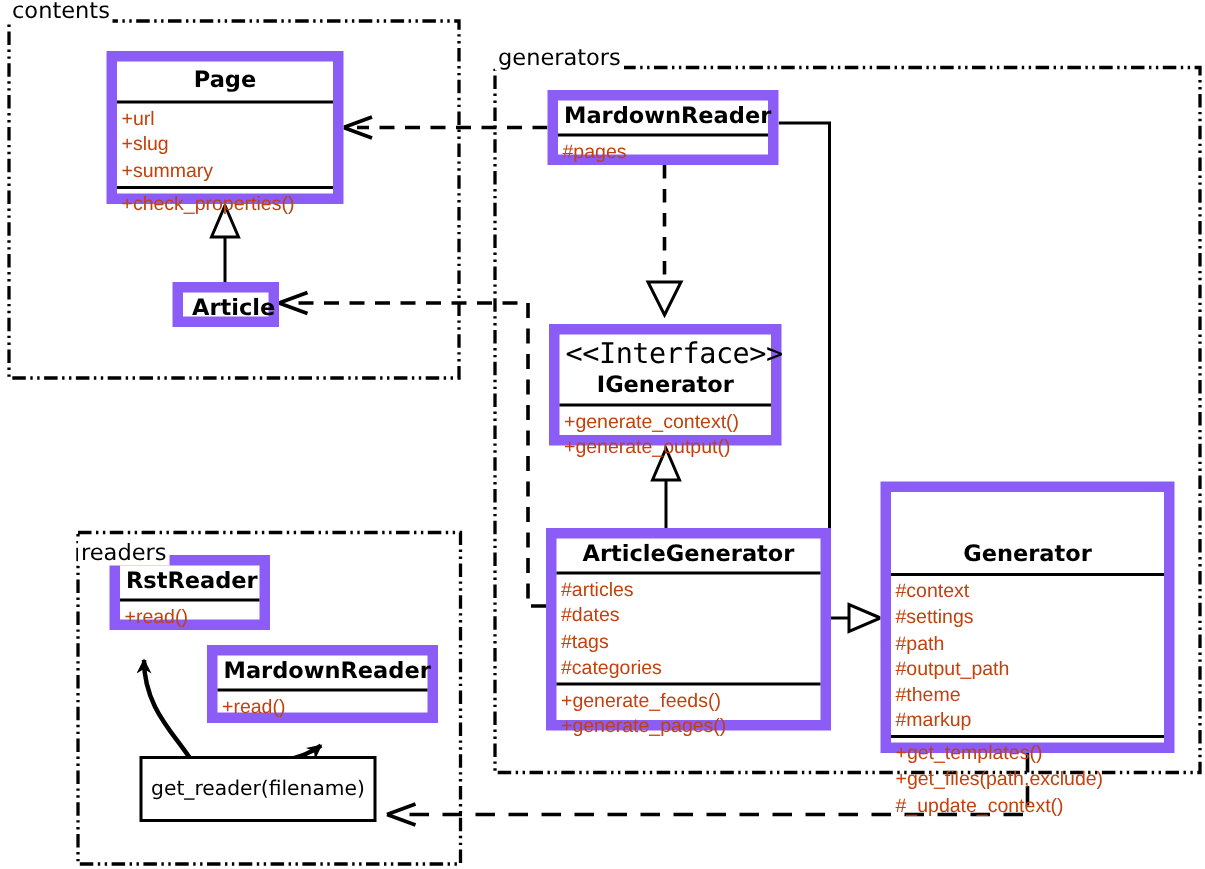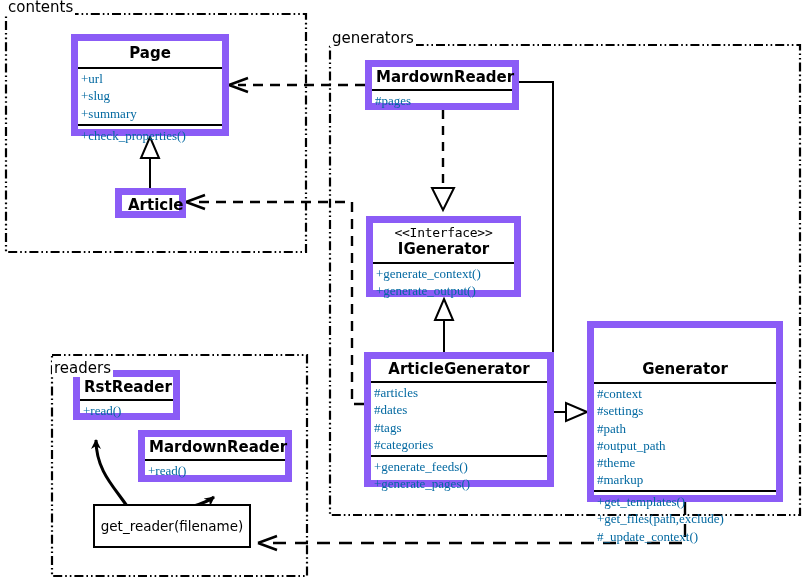--- a/index.html
+++ b/index.html
@@ -24,31 +24,31 @@
     font-size:15px;
     text-align:center;
     padding:4px 6px 5px 6px;
     font-family:"DejaVu Sans", sans-serif;
     line-height:1.15;
     color:#000;
   }
   .uml-stereotype{
     display:block;
     font-weight:normal;
-    font-size:13px;
+    font-size:19px;
     font-family:"DejaVu Sans Mono", monospace;
     letter-spacing:-0.3px;
   }
   .uml-compartment{
     border-top:2px solid #000;
     padding:1px 3px 2px 3px;
-    font-family:Liberation Serif, serif;
+    font-family:Liberation Sans, sans-serif;
     font-size:13px;
     line-height:1.32;
-    color:#0369a1;
+    color:#c2410c;
     white-space:nowrap;
   }
   .uml-compartment div{padding:0;margin:0;}
 
   
   .plain-box{
     position:absolute;
     box-sizing:border-box;
     border:2px solid #000;
     background:#fff;

